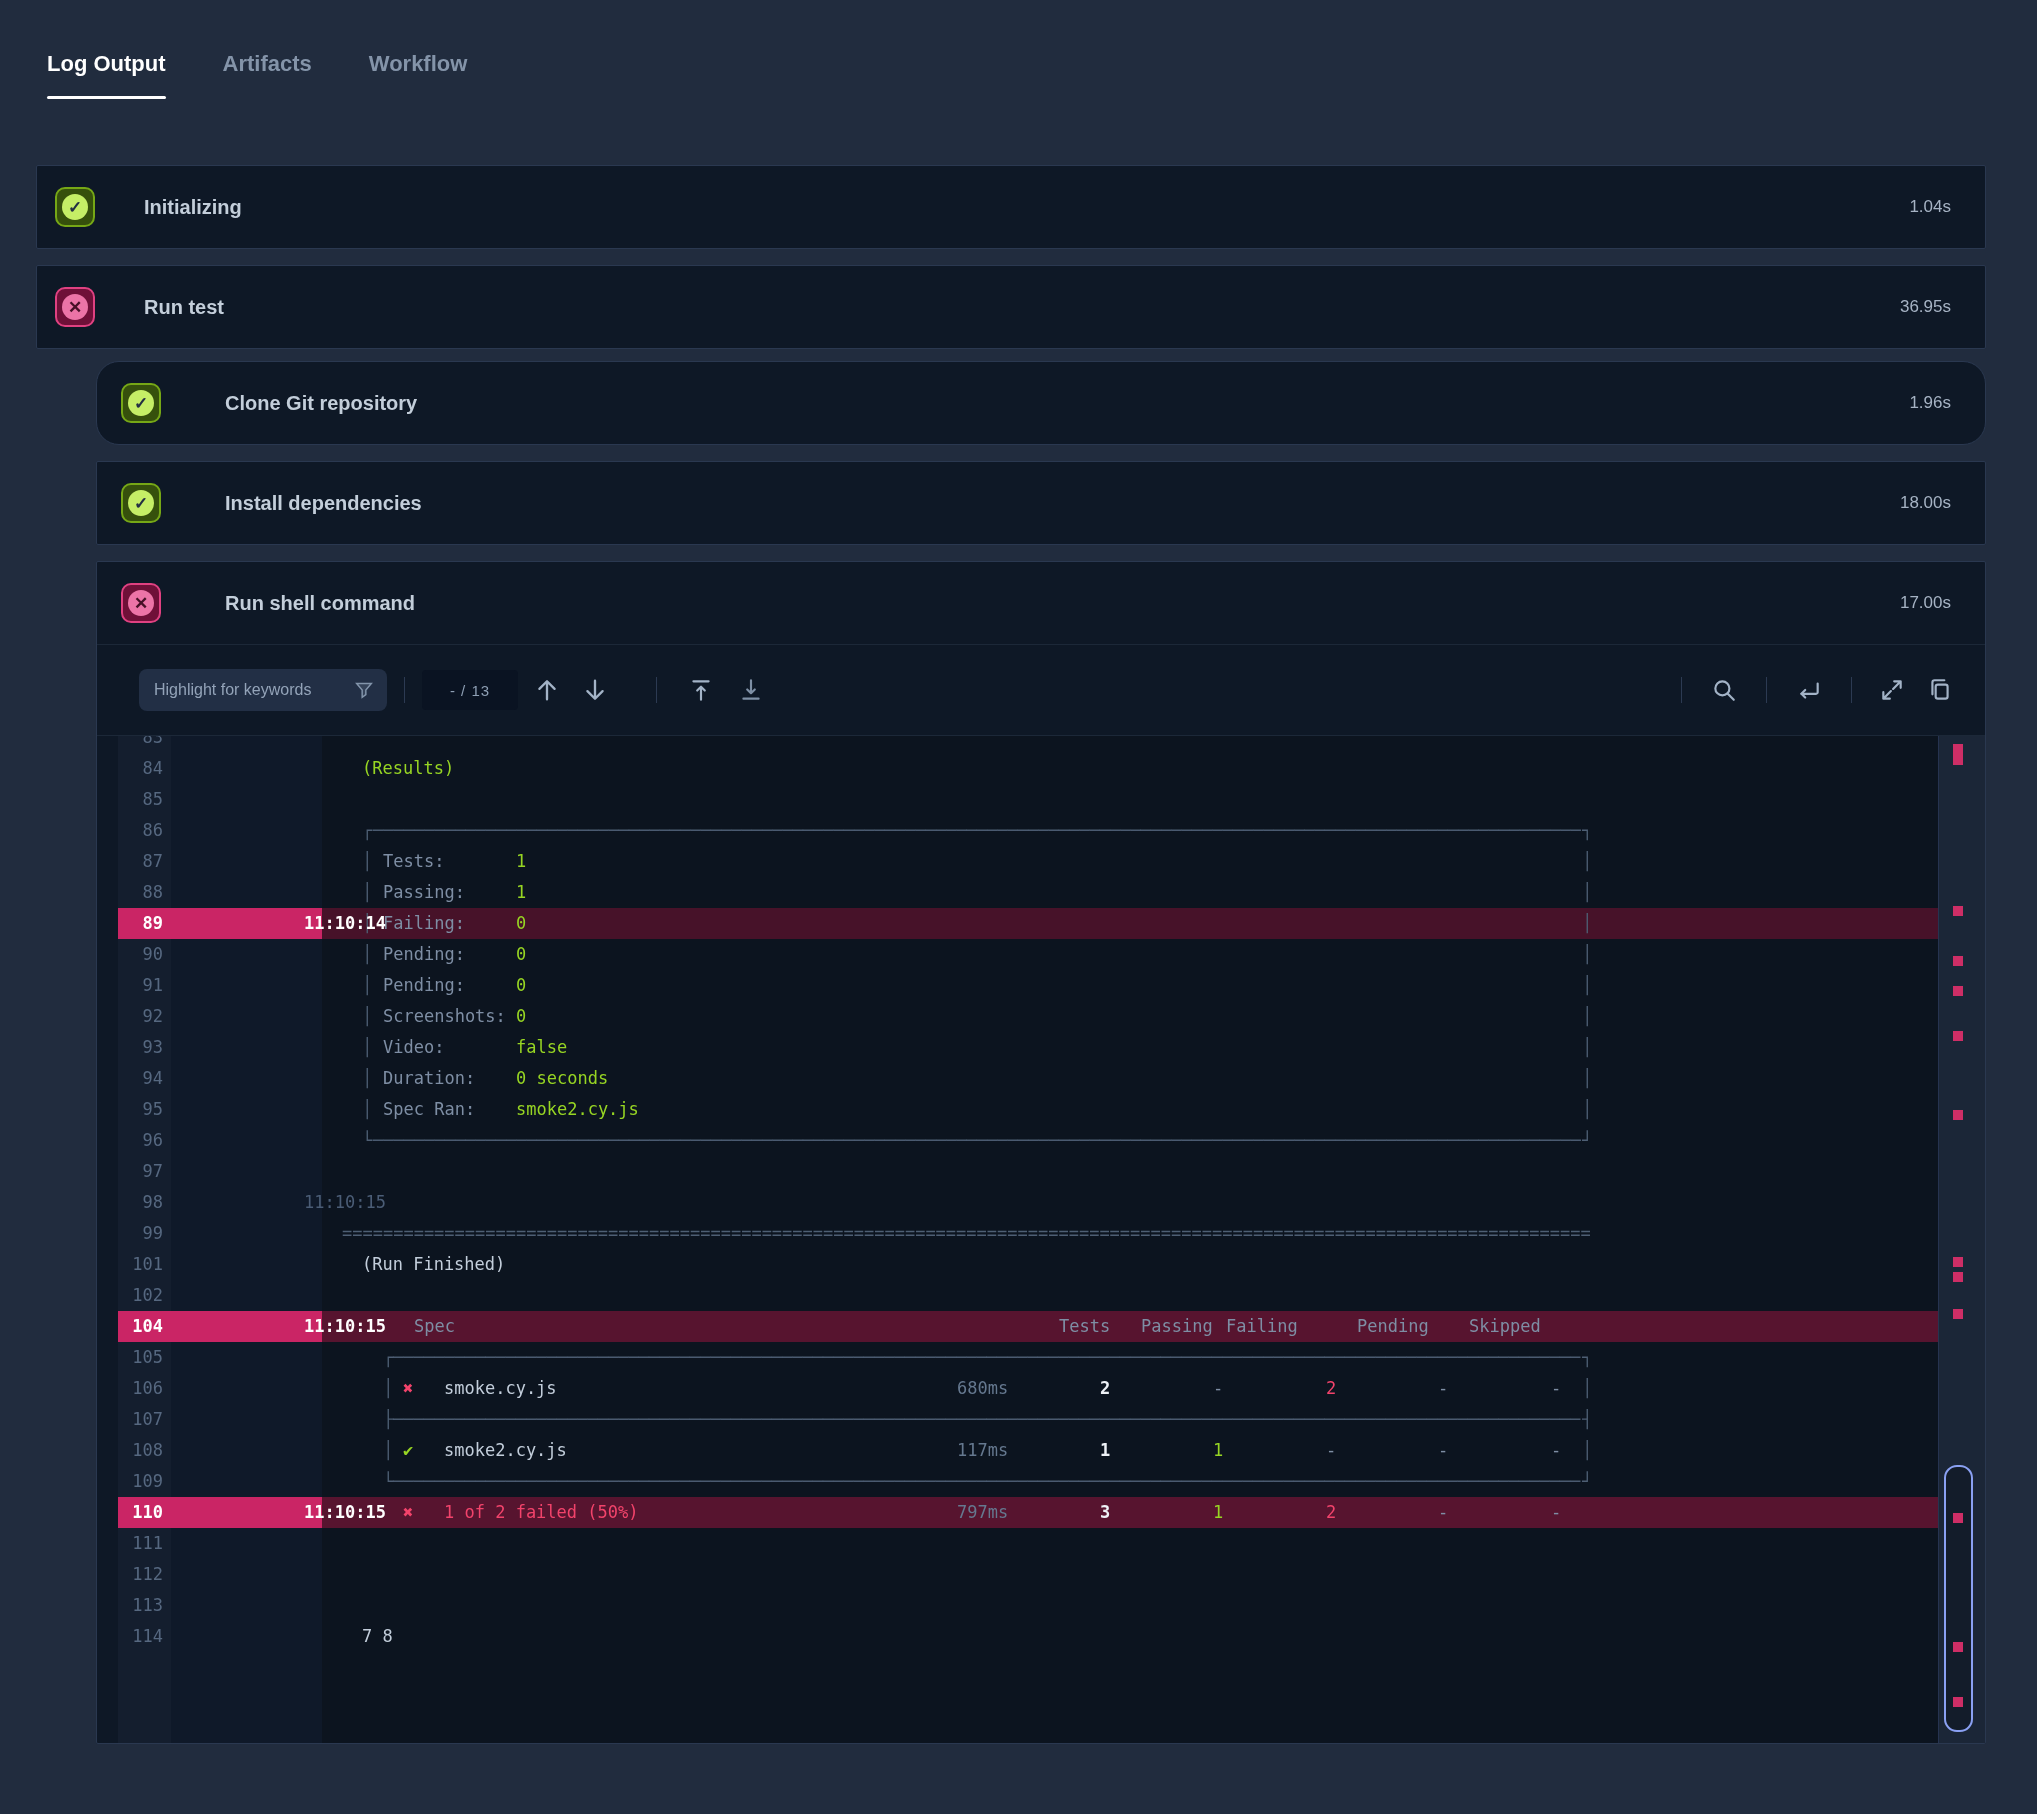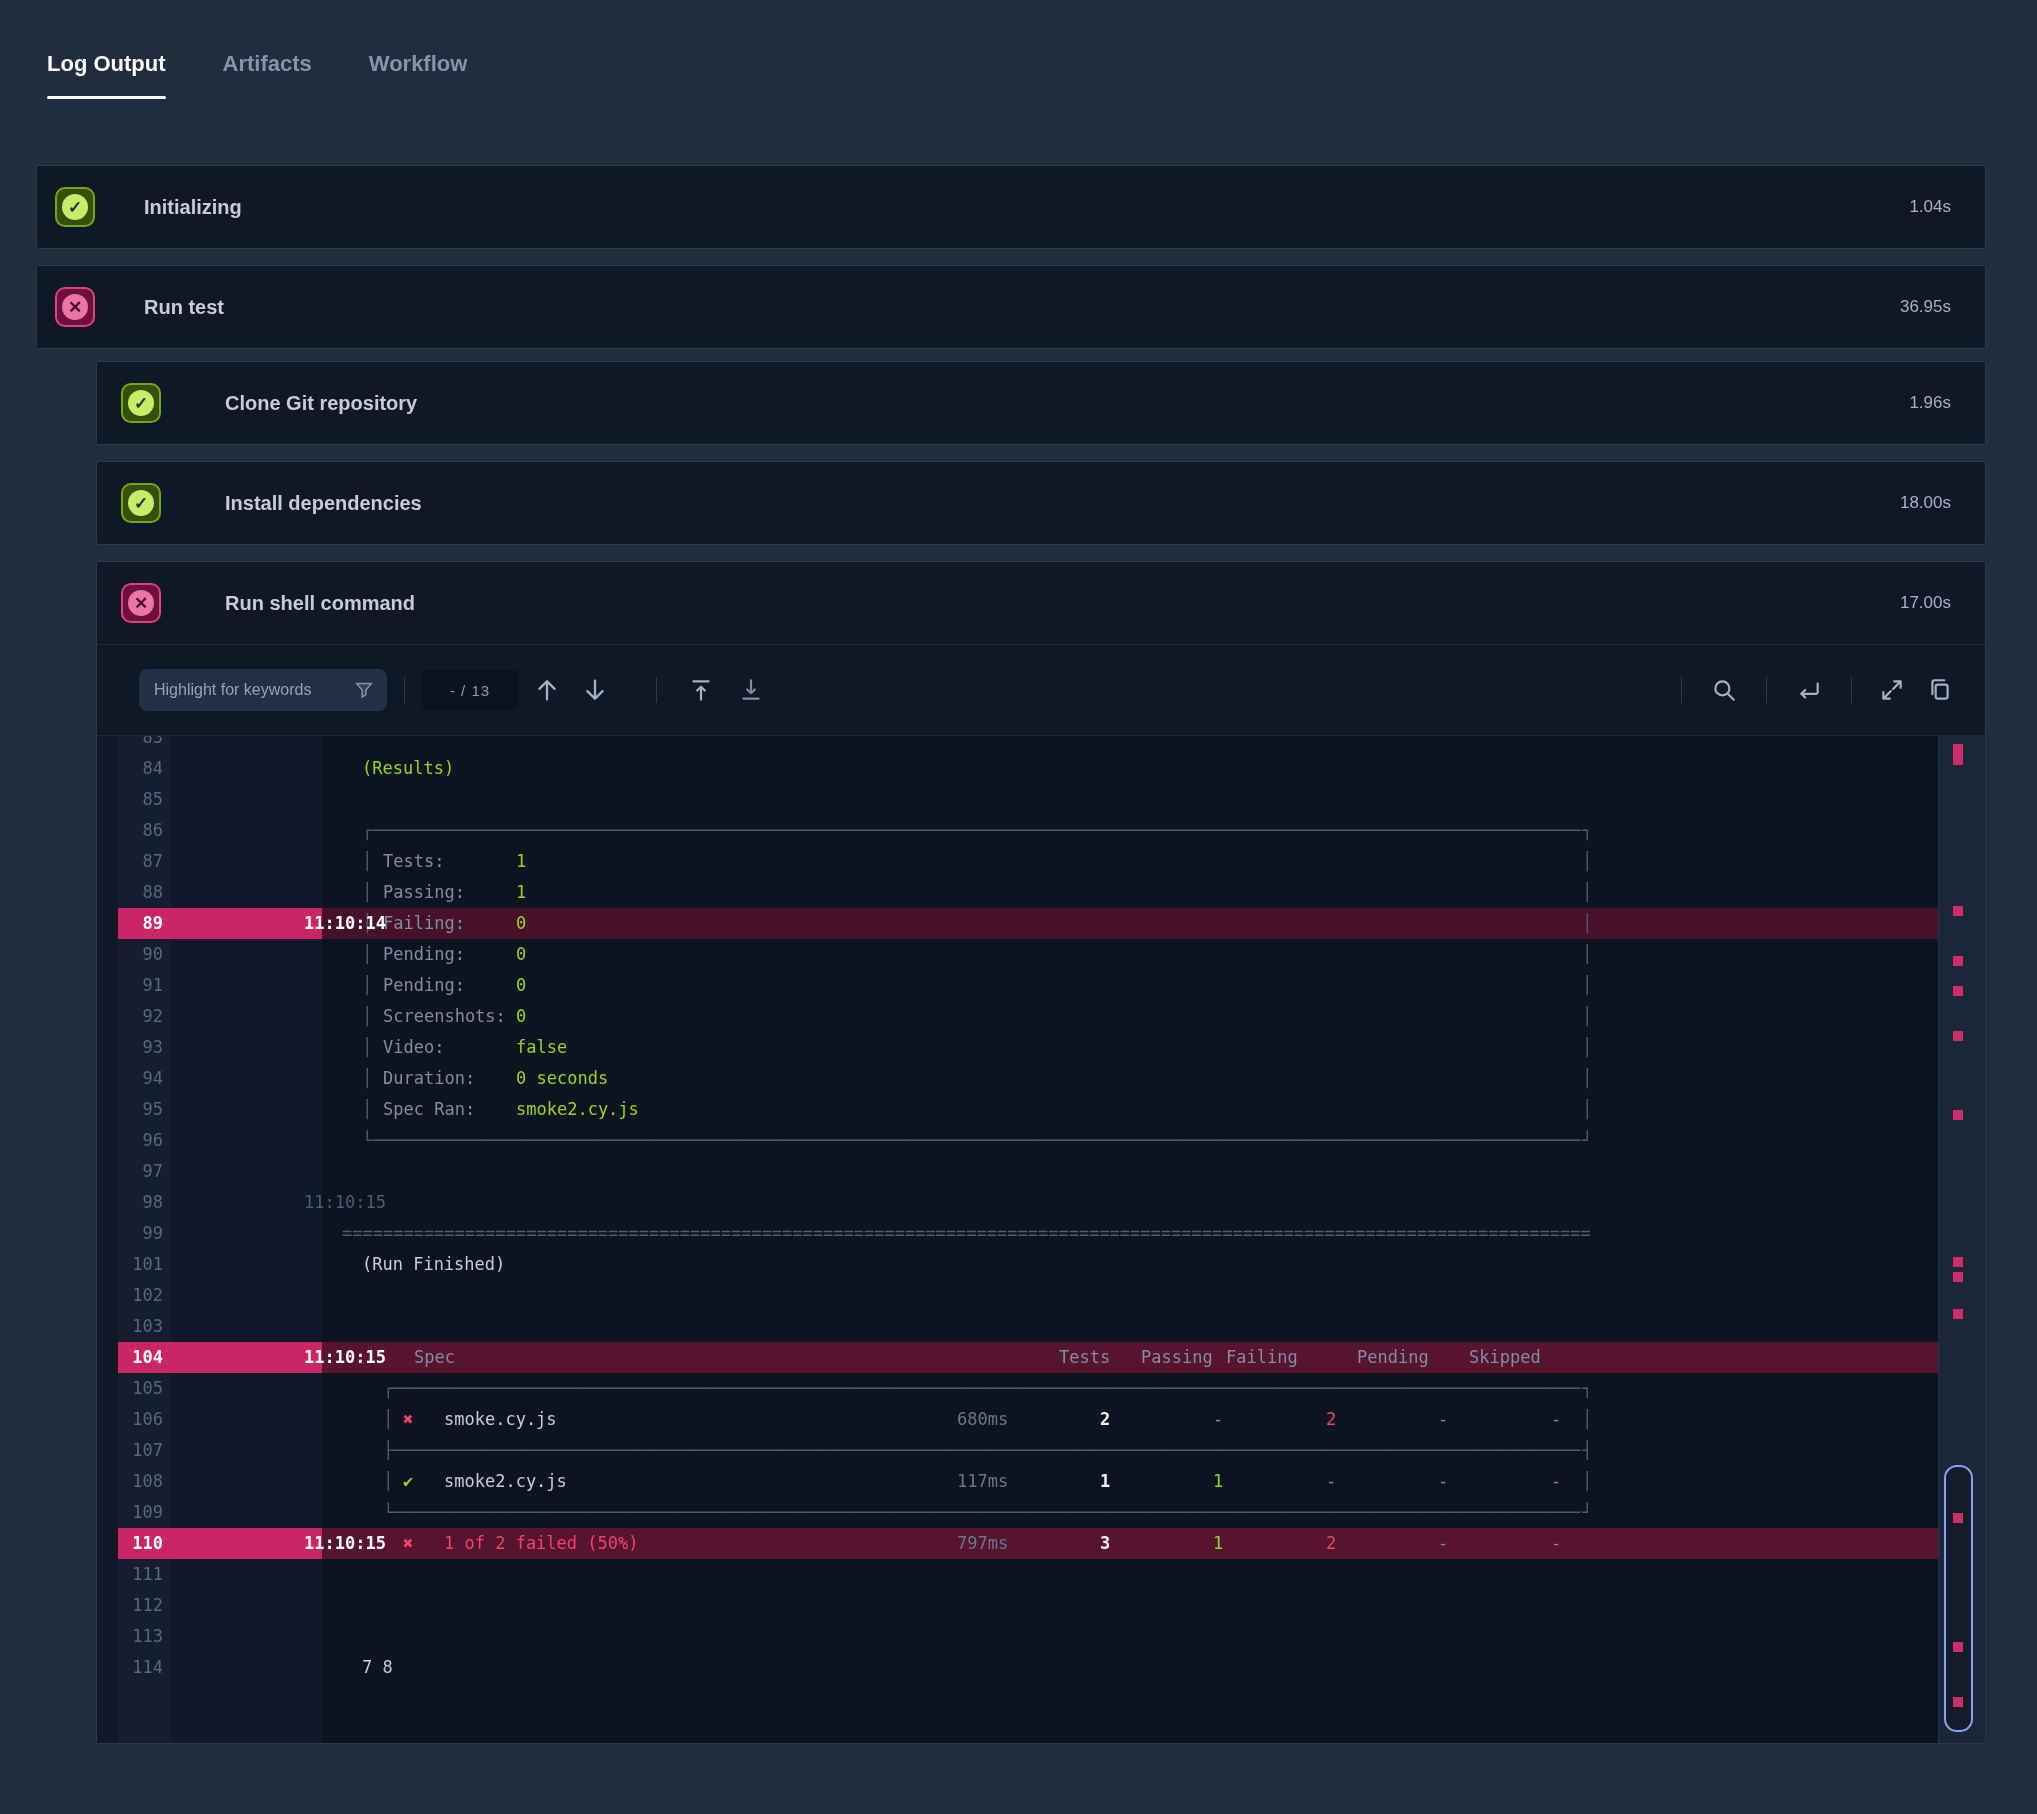--- a/index.html
+++ b/index.html
@@ -12,21 +12,21 @@
   .tab{font-size:22px;font-weight:600;color:#8494a9;cursor:pointer;position:relative;}
   .tab.active{color:#ffffff;font-weight:700;}
   .tab.active::after{content:"";position:absolute;left:0;right:0;bottom:-22px;height:3px;
        background:#ffffff;border-radius:2px;}
 
   
   .panel{background:#0e1826;border:1px solid #2a3850;border-radius:2px;box-sizing:border-box;}
   .panel.top{margin-top:16px;}
   .panel.first{margin-top:73px;}
   .panel.nested{margin-left:60px;}
-  .panel.n-first{margin-top:12px;}
+  .panel.n-first{margin-top:12px;border-radius:23px;}
   .phead{display:flex;align-items:center;height:82px;padding:0 34px 0 18px;cursor:pointer;}
   .panel.nested .phead{padding-left:24px;}
   .ptitle{font-size:20px;font-weight:700;color:#c3ceda;margin-left:49px;}
   .panel.nested .ptitle{margin-left:64px;}
   .pdur{margin-left:auto;font-size:17px;color:#a6b3c4;}
 
   
   .sticon{width:40px;height:40px;border-radius:10px;box-sizing:border-box;flex:none;
           display:flex;align-items:center;justify-content:center;}
   .sticon .circ{width:26px;height:26px;border-radius:50%;display:flex;align-items:center;
@@ -354,25 +354,20 @@
             <span class="lts"></span>
             <span class="lct">
               <span class="sg sg-light" style="left: 40px;">(Run Finished)</span>
             </span>
           </div>
           <div class="lrow">
             <span class="lnum">102</span>
             <span class="lts"></span>
             <span class="lct"></span>
           </div>
-          <div class="lrow">
-            <span class="lnum">103</span>
-            <span class="lts"></span>
-            <span class="lct"></span>
-          </div>
           <div class="lrow hl hl-b">
             <span class="lnum">104</span>
             <span class="lts">11:10:15</span>
             <span class="lct">
               <span class="sg sg-dim" style="left: 92px;">Spec</span>
               <span class="sg sg-dim" style="left: 737px;">Tests</span>
               <span class="sg sg-dim" style="left: 819px;">Passing</span>
               <span class="sg sg-dim" style="left: 904px;">Failing</span>
               <span class="sg sg-dim" style="left: 1035px;">Pending</span>
               <span class="sg sg-dim" style="left: 1147px;">Skipped</span>

